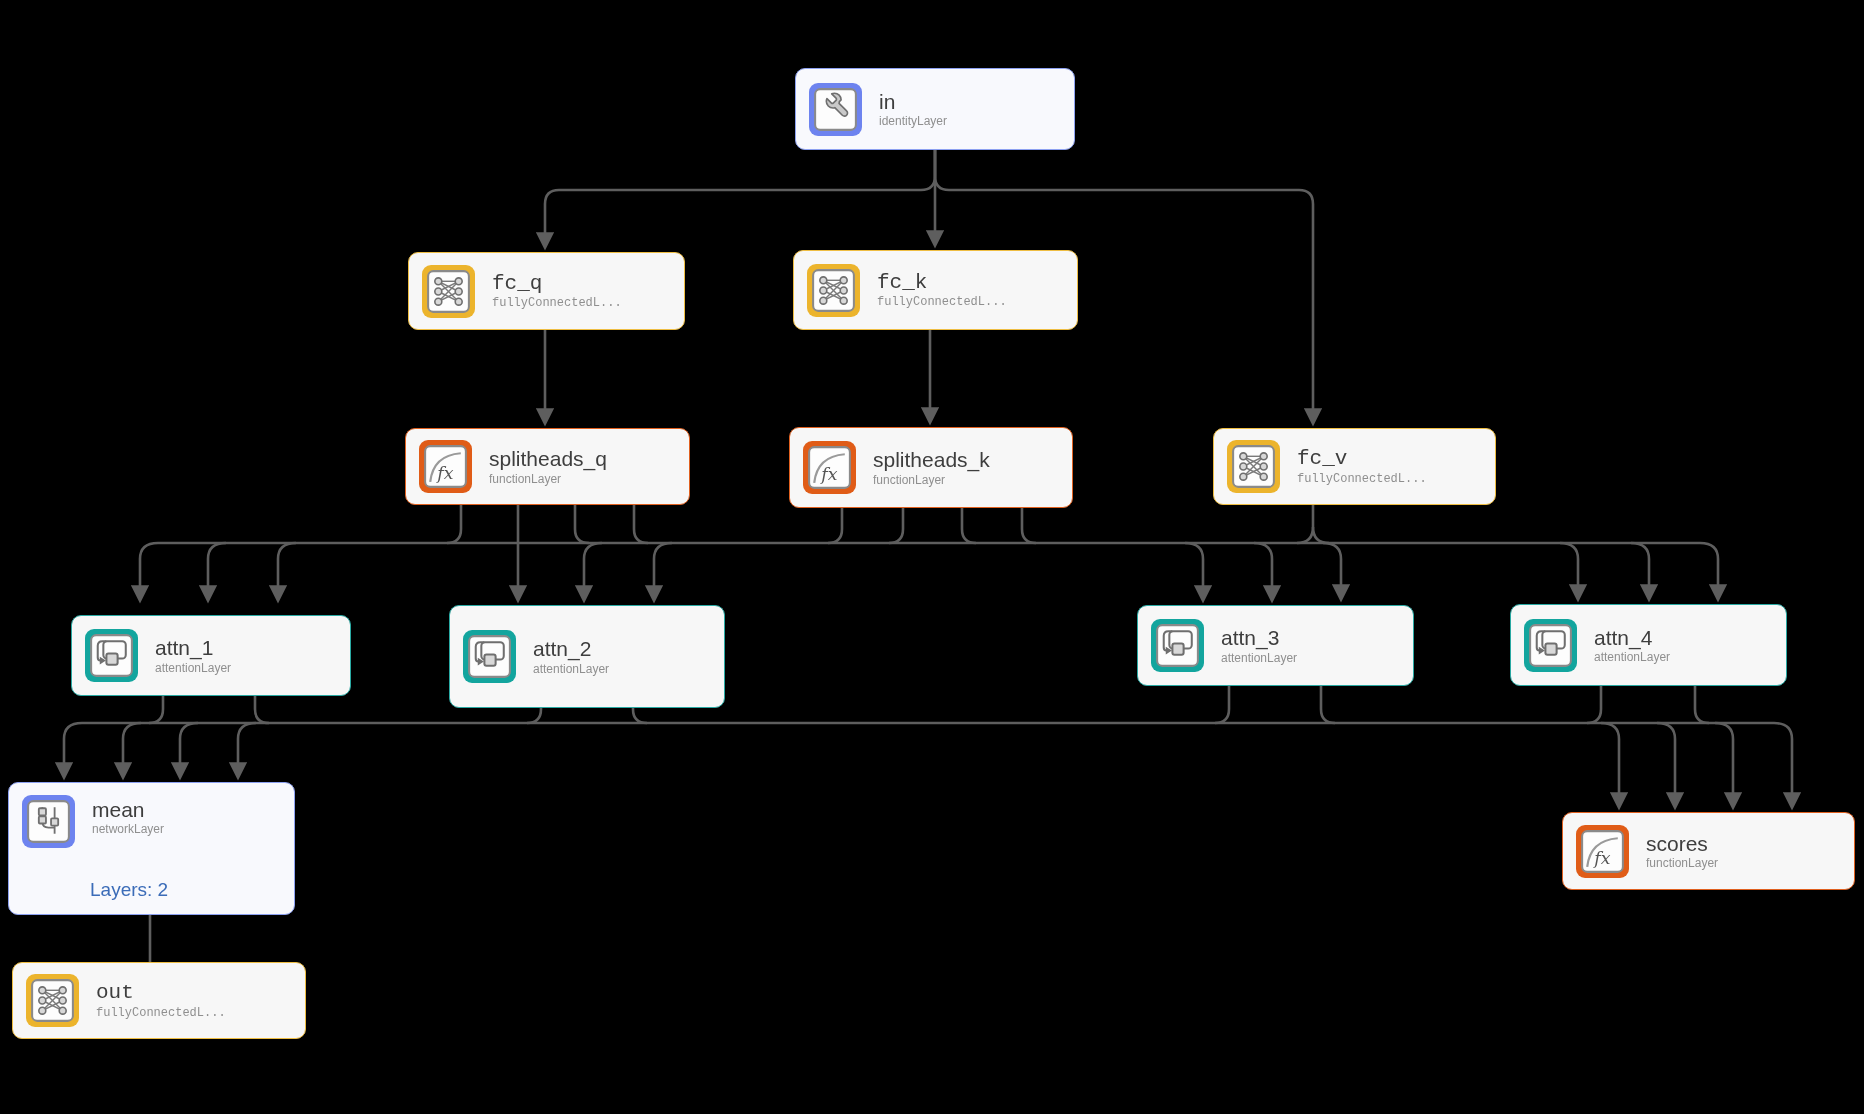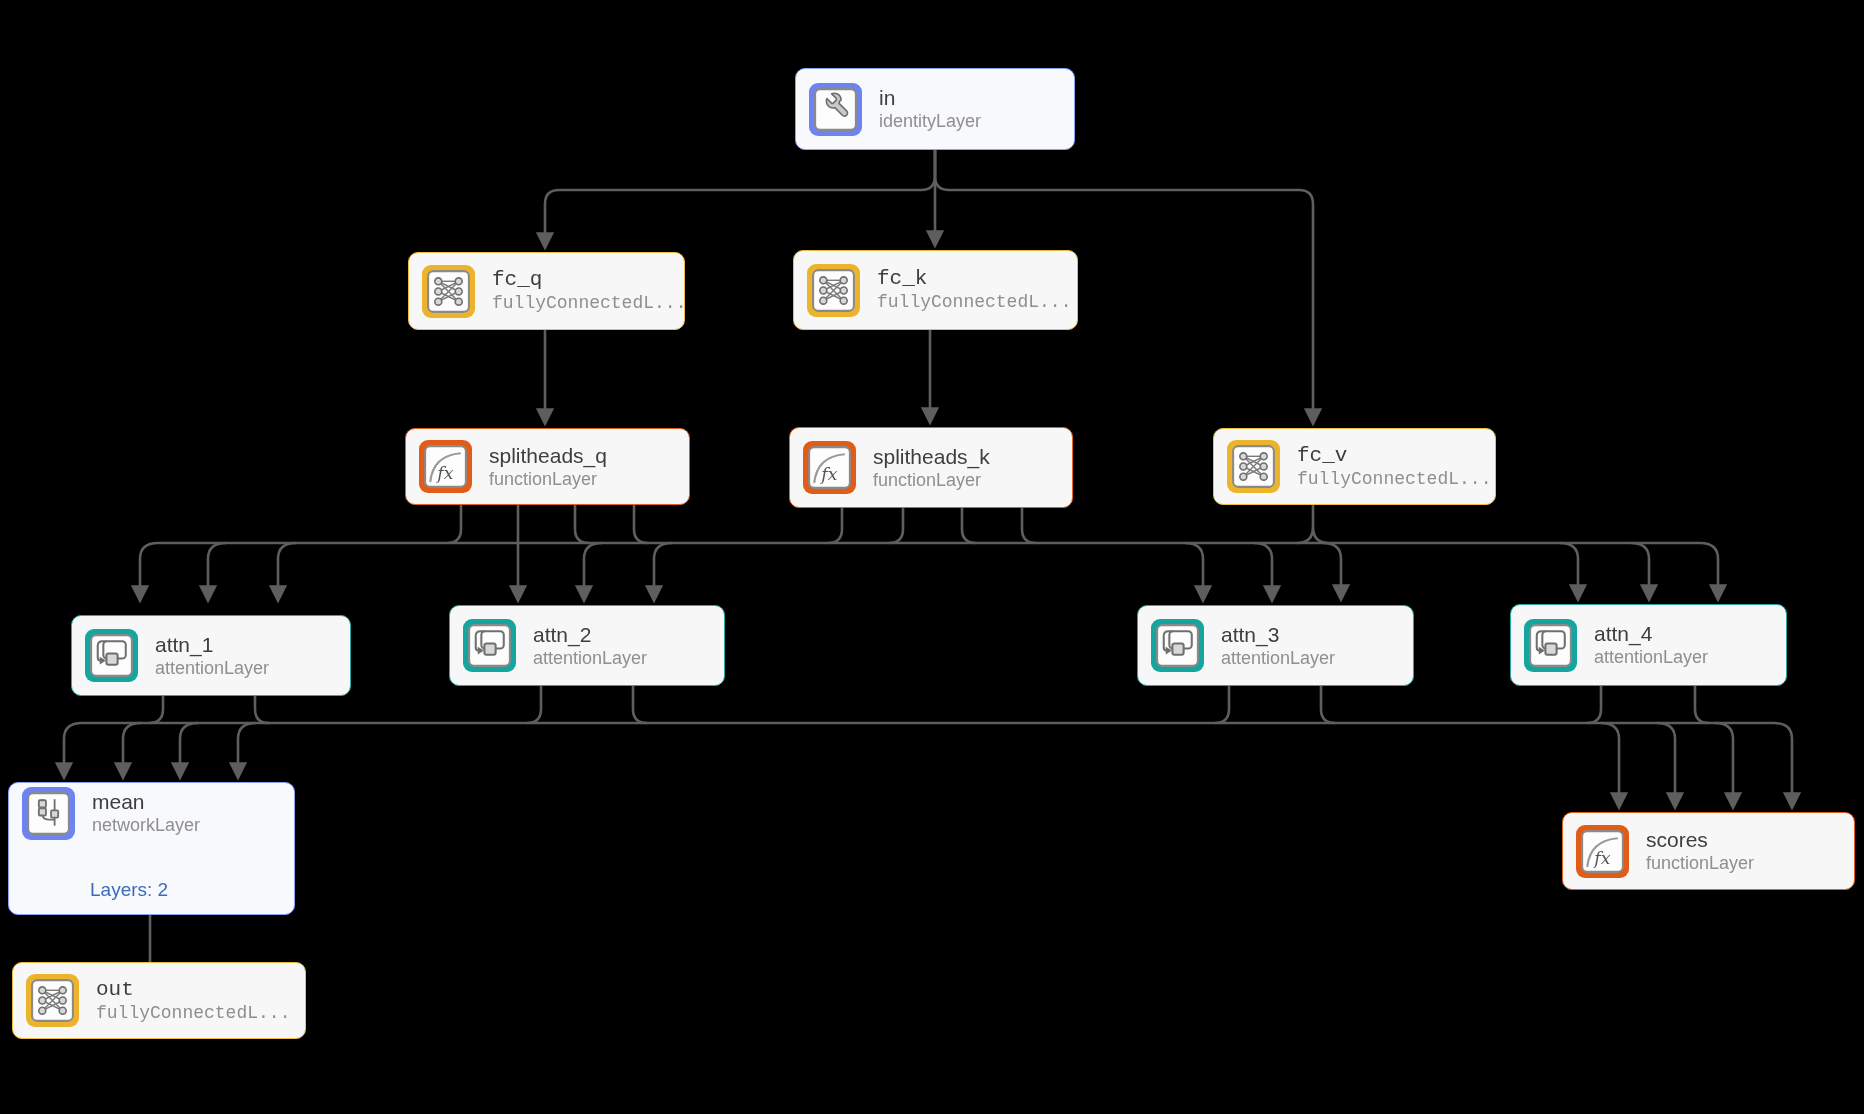--- a/index.html
+++ b/index.html
@@ -18,22 +18,22 @@
   .c-orange{border-color:#e0601f;align-items:center;}
   .c-teal{border-color:#29a9a3;}
   .icon{width:53px;height:53px;border-radius:9px;flex:0 0 auto;display:block;}
   .i-blue{background:#6d83ef;}
   .i-yellow{background:#ecb42c;}
   .i-orange{background:#e05c17;}
   .i-teal{background:#13a59e;}
   .icon svg{display:block;width:53px;height:53px;}
   .labels{display:flex;flex-direction:column;justify-content:center;}
   .nm{font-size:21px;color:#3e3e3e;line-height:1.2;}
-  .tp{font-size:18px;color:#8f8f8f;line-height:1.25;}
-  .node-tall{align-items:flex-start;padding-top:4px;}
+  .tp{font-size:12px;color:#8f8f8f;line-height:1.25;}
+  .node-tall{align-items:flex-start;padding-top:12px;}
   .badge{position:absolute;left:81px;top:96px;font-size:19px;color:#3b6cb8;}
 </style>
 </head>
 <body>
 
 <div id="canvas">
 
   <svg id="wires" width="1864" height="1114" viewBox="0 0 1864 1114">
     <defs>
       <marker id="ah" viewBox="0 0 12 12" refX="9" refY="6" markerWidth="7" markerHeight="7" orient="auto">
@@ -237,21 +237,21 @@
         <path d="M14.5 27.2 L14.5 34.8 L20.5 31 z" fill="#6f6f6f"></path>
         <rect x="21" y="24" width="11" height="11" rx="2" fill="#d8d8d8" stroke="#6f6f6f" stroke-width="2"></rect>
       </svg>
     </span>
     <div class="labels">
       <div class="nm">attn_1</div>
       <div class="tp">attentionLayer</div>
     </div>
   </div>
 
-  <div class="node c-teal" style="left:449px;top:605px;width:276px;height:81px">
+  <div class="node c-teal" style="left:449px;top:605px;width:276px;height:103px">
     <span class="icon i-teal">
       <svg viewBox="0 0 52 52">
         <rect x="6" y="6" width="40" height="40" rx="5" fill="#fdfdfd" stroke="#8a8a8a" stroke-width="2"></rect>
         <rect x="18" y="12" width="22" height="17" rx="3.5" fill="none" stroke="#6f6f6f" stroke-width="2"></rect>
         <path d="M21 12 h-4 q-4.5 0 -4.5 4.5 V28 q0 3 2.5 3" fill="none" stroke="#6f6f6f" stroke-width="2"></path>
         <path d="M14.5 27.2 L14.5 34.8 L20.5 31 z" fill="#6f6f6f"></path>
         <rect x="21" y="24" width="11" height="11" rx="2" fill="#d8d8d8" stroke="#6f6f6f" stroke-width="2"></rect>
       </svg>
     </span>
     <div class="labels">

